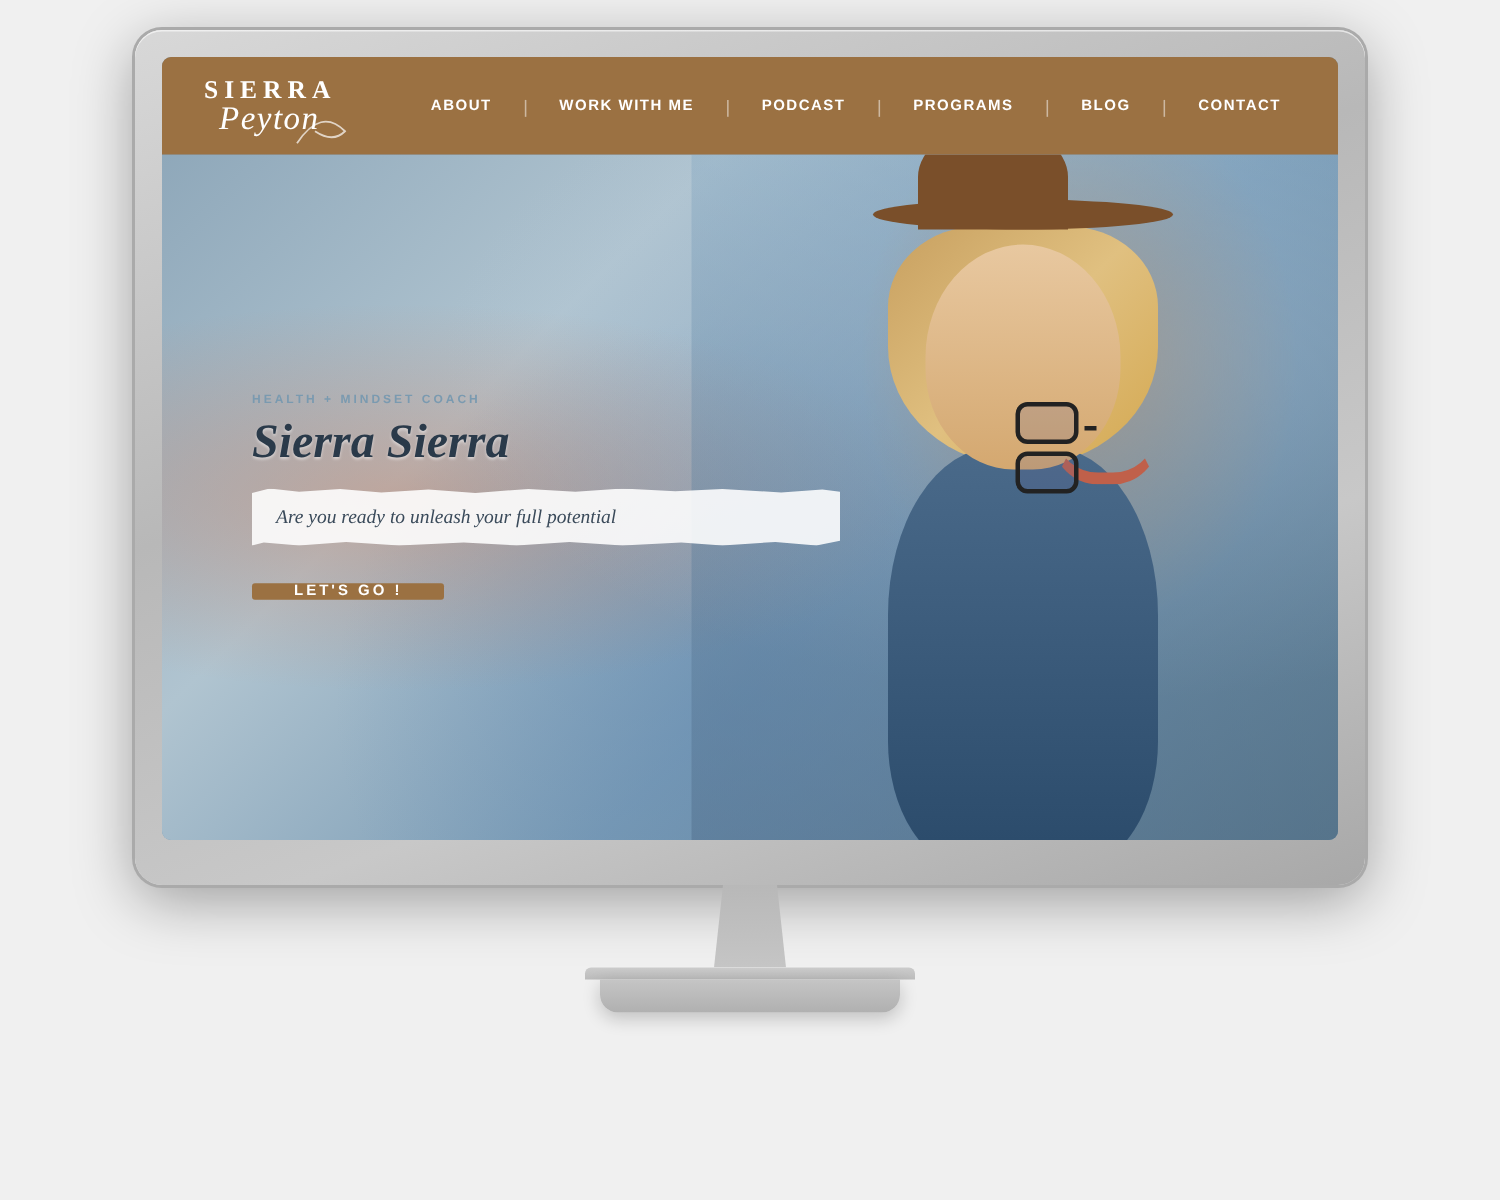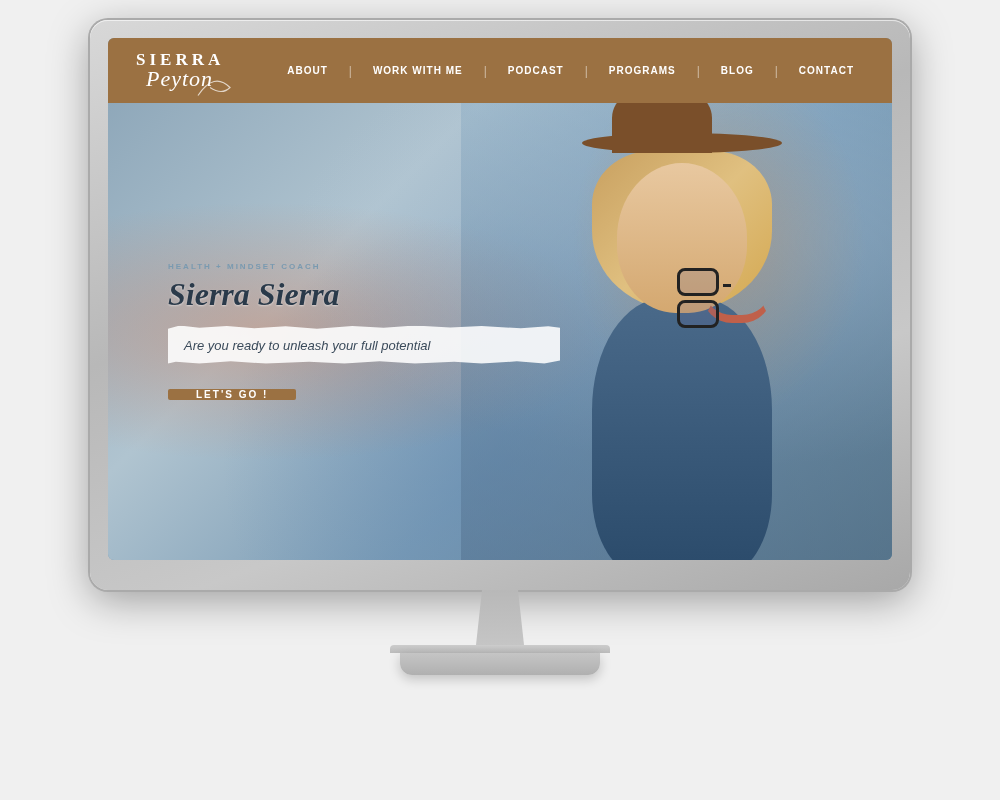--- a/index.html
+++ b/index.html
@@ -313,21 +313,21 @@
       padding: 10px 16px;
       margin-bottom: 20px;
       position: relative;
       clip-path: polygon(
         0% 8%, 3% 0%, 8% 6%, 15% 1%, 22% 7%, 30% 2%, 38% 8%, 47% 1%, 55% 6%, 63% 0%, 72% 5%, 80% 1%, 90% 7%, 97% 2%, 100% 6%,
         100% 92%, 96% 100%, 89% 94%, 80% 100%, 73% 95%, 63% 100%, 54% 94%, 45% 100%, 36% 95%, 25% 100%, 16% 94%, 8% 100%, 2% 95%, 0% 100%
       );
     }
 
     .torn-paper-text {
-      font-family: Liberation Sans, sans-serif;
+      font-family: Liberation Serif, serif;
       font-style: italic;
       font-size: 13px;
       color: #3a4a5a;
       white-space: nowrap;
     }
 
     .cta-button {
       background: #9b7142;
       color: #fff;
       border: none;

